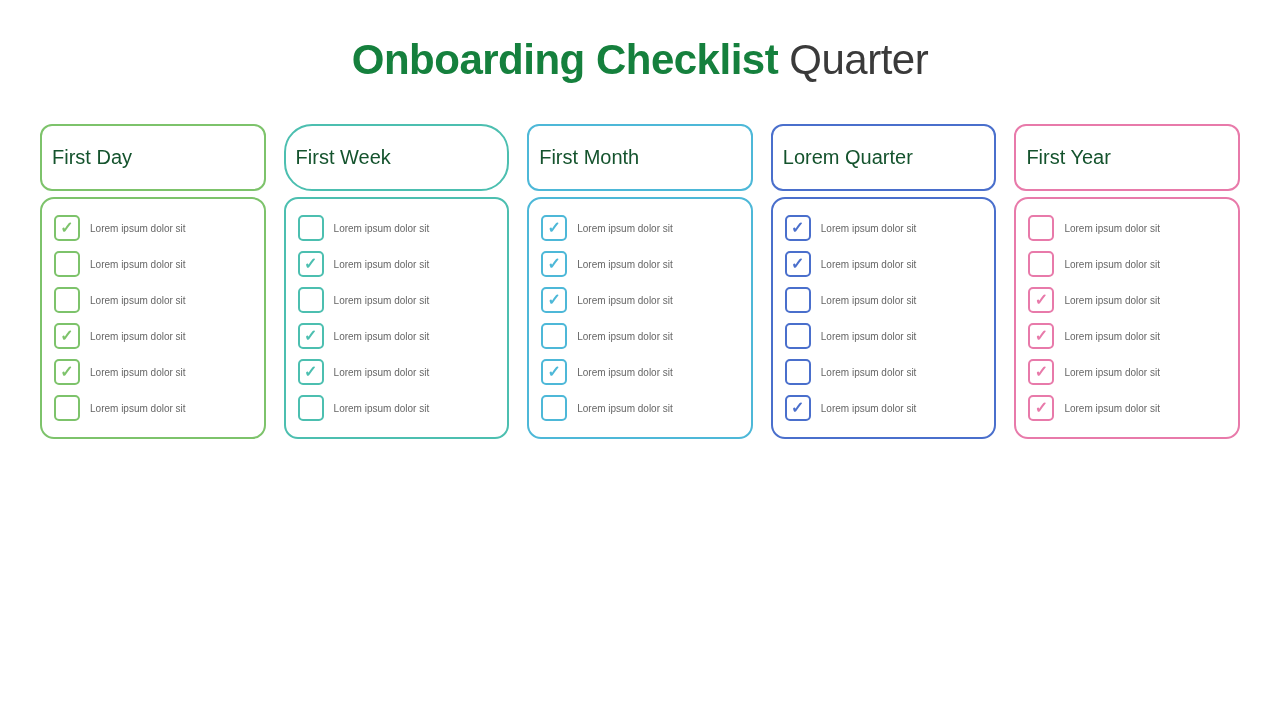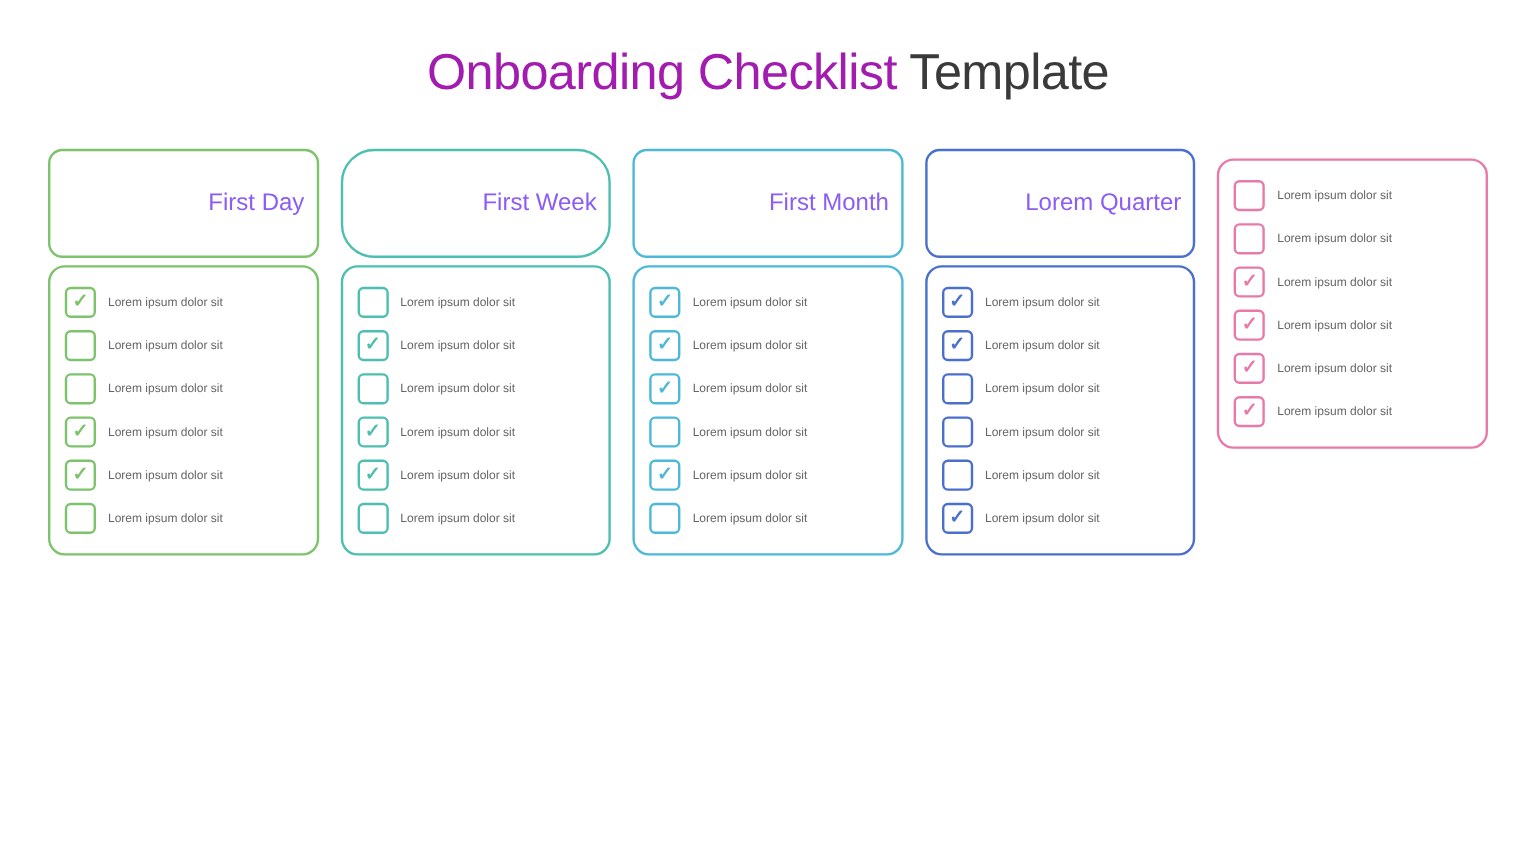--- a/index.html
+++ b/index.html
@@ -16,43 +16,43 @@
       padding-top: 36px;
     }
     .page-title {
       font-size: 42px;
       color: #3a3a3a;
       font-weight: 400;
       margin-bottom: 40px;
       letter-spacing: -0.5px;
     }
     .page-title strong {
-      font-weight: 400;
-      color: #a21caf;
+      font-weight: 700;
+      color: #15803d;
     }
     .columns-container {
       display: flex;
       flex-direction: row;
       gap: 18px;
       align-items: flex-start;
       justify-content: center;
       width: 1200px;
     }
     .column {
       display: flex;
       flex-direction: column;
       width: 216px;
       flex: 1;
     }
     .column-header {
       border-radius: 12px;
-      padding: 32px 10px;
-      text-align: right;
+      padding: 20px 10px;
+      text-align: left;
       font-size: 20px;
-      color: #8b5cf6;
+      color: #14532d;
       font-weight: 500;
       border: 2.5px solid;
       background: #fff;
       margin-bottom: -2px;
       position: relative;
       z-index: 2;
     }
     .column-body {
       border: 2.5px solid;
       border-radius: 14px;
@@ -121,21 +121,21 @@
 
     .col-pink .column-header { border-color: #e87aaa; }
     .col-pink .column-body { border-color: #e87aaa; }
     .col-pink .checkbox { border-color: #e87aaa; }
     .col-pink .checkbox.checked .checkmark { color: #e87aaa; }
   </style>
 </head>
 <body>
 
 <h1 class="page-title">
-  <strong>Onboarding Checklist</strong><span> Template</span>
+  <strong>Onboarding Checklist</strong><span> Quarter</span>
 </h1>
 
 <div class="columns-container" id="columns-container">
 
 <div class="column col-green">
       <div class="column-header">First Day</div>
       <div class="column-body">
         <div class="checklist-item">
           <div class="checkbox checked">
             <span class="checkmark">✓</span>
@@ -269,20 +269,21 @@
         </div>
         <div class="checklist-item">
           <div class="checkbox checked">
             <span class="checkmark">✓</span>
           </div>
           <span class="item-text">Lorem ipsum dolor sit</span>
         </div>
       </div>
     </div>
     <div class="column col-pink">
+      <div class="column-header">First Year</div>
       <div class="column-body">
         <div class="checklist-item">
           <div class="checkbox"></div>
           <span class="item-text">Lorem ipsum dolor sit</span>
         </div>
         <div class="checklist-item">
           <div class="checkbox"></div>
           <span class="item-text">Lorem ipsum dolor sit</span>
         </div>
         <div class="checklist-item">

